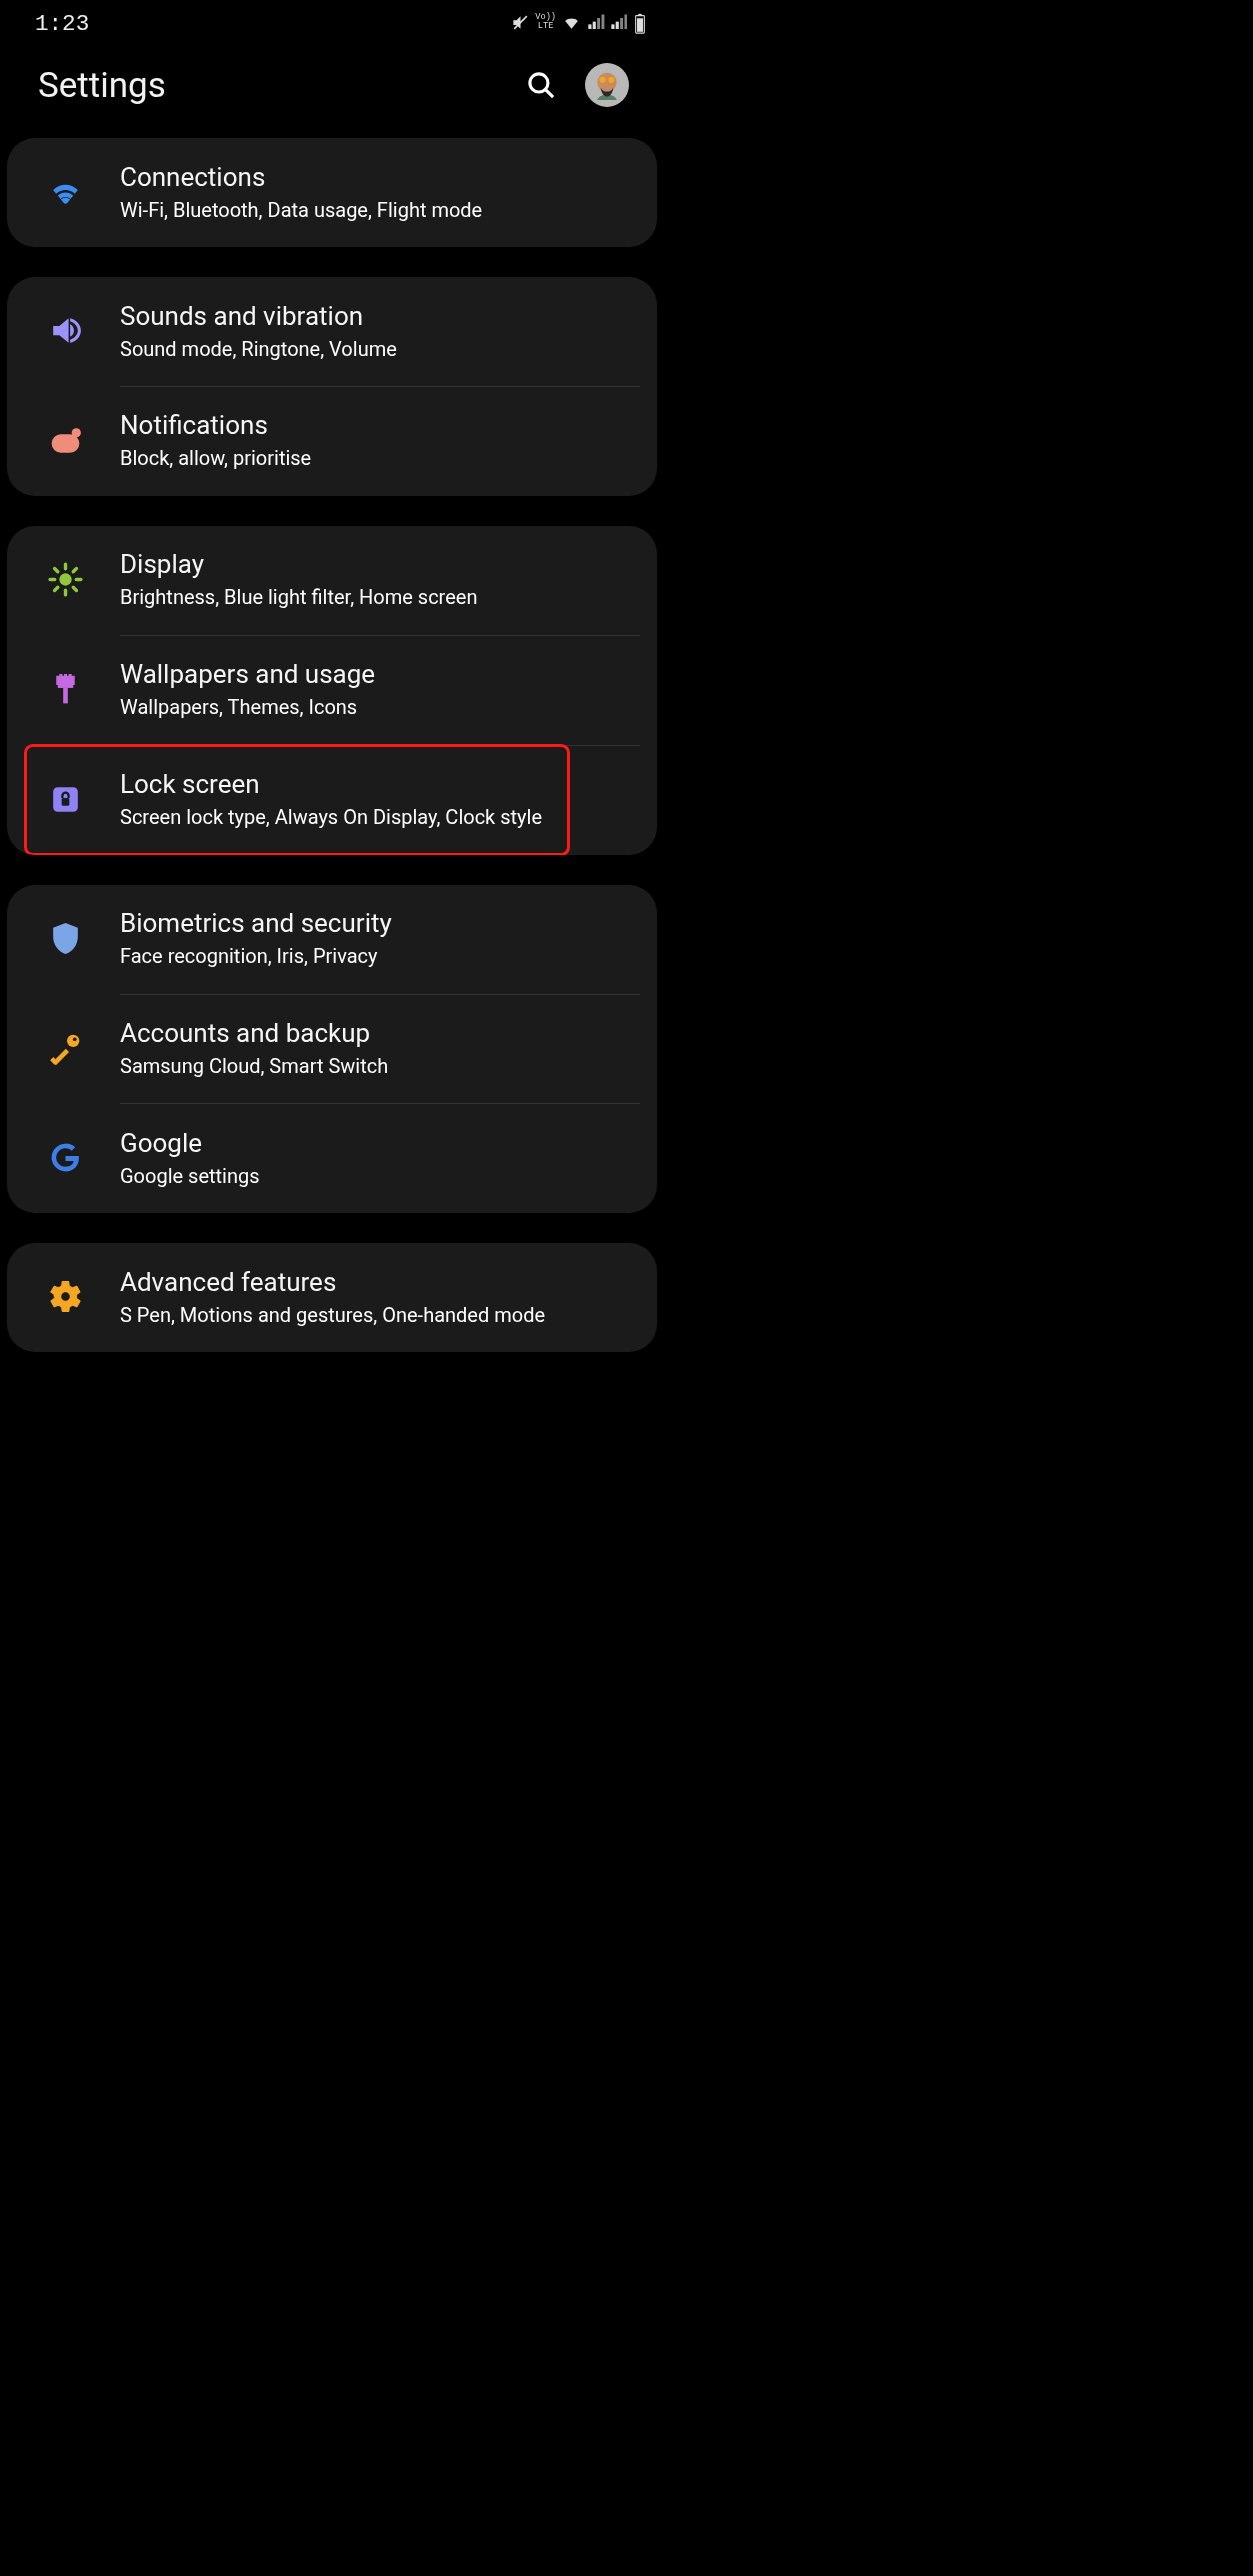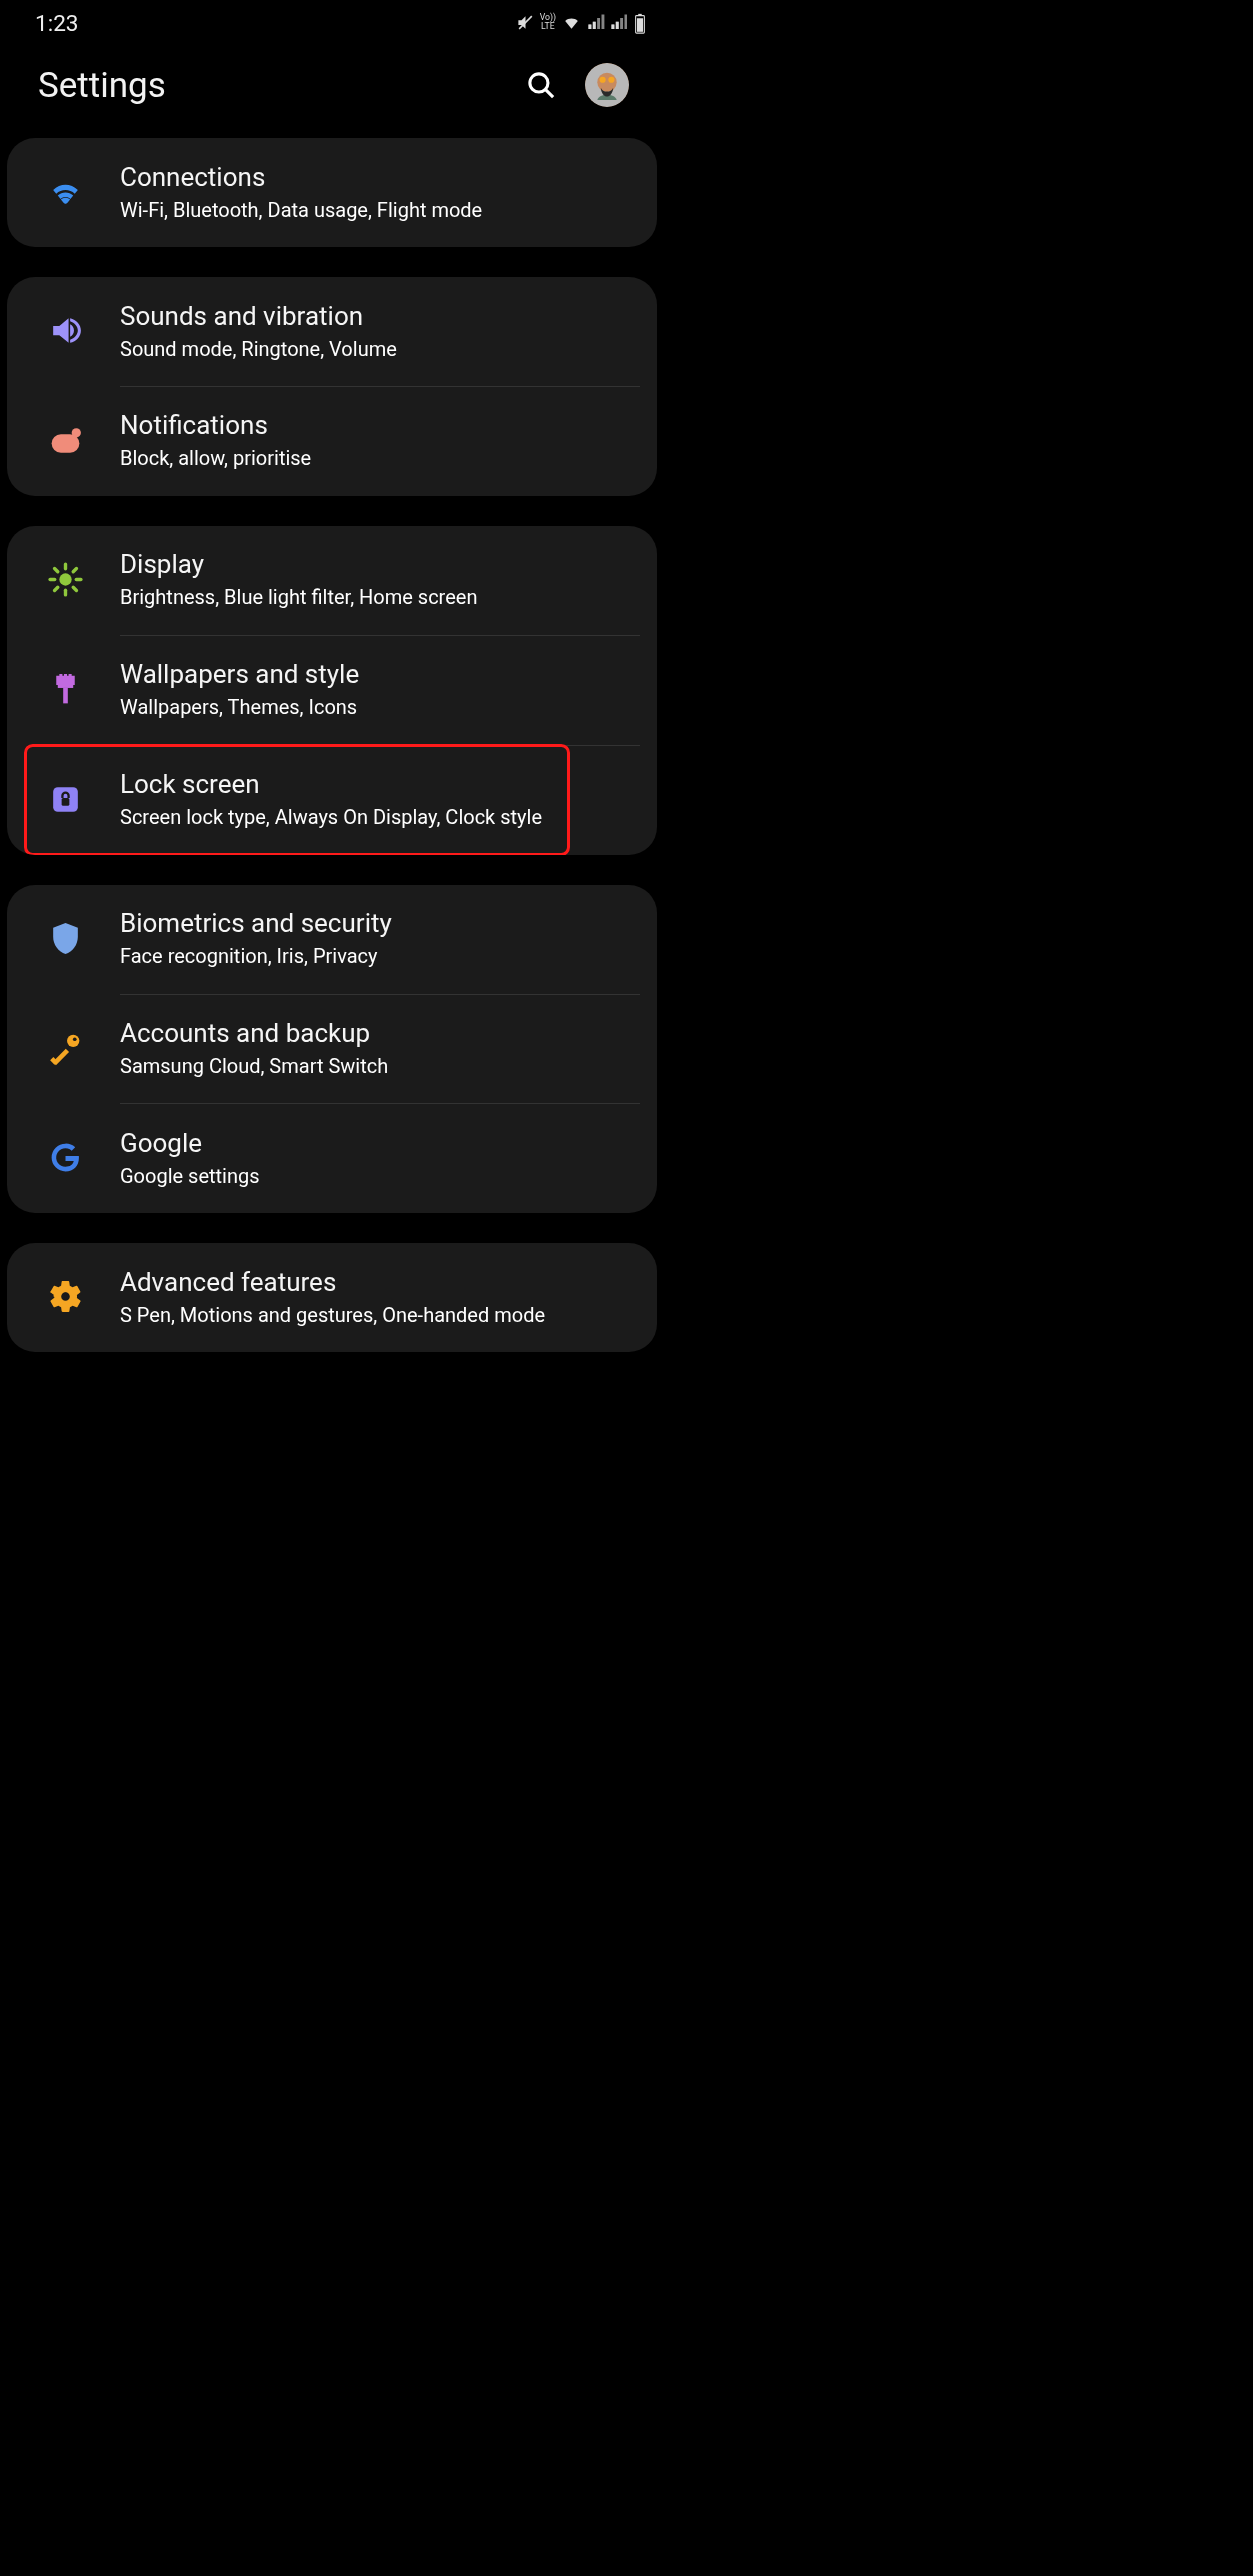--- a/index.html
+++ b/index.html
@@ -1,18 +1,18 @@
 <!DOCTYPE html>
 <html style="font-size:14px"><head>
 <meta charset="utf-8">
 <style>
   * { box-sizing: border-box; margin: 0; padding: 0; }
   html, body { width: 664px; height: 1358px; background: #000; color: #fff; font-family: -apple-system, BlinkMacSystemFont, "Segoe UI", Roboto, Helvetica, Arial, sans-serif; overflow: hidden; }
   
-  .status-bar { display: flex; justify-content: space-between; align-items: center; padding: 12.2px 17.4px 7px 35px; height: 42px; }
+  .status-bar { display: flex; justify-content: space-between; align-items: center; padding: 12.2px 17.4px 7px 35px; height: 42px; font-family: Liberation Mono, monospace; }
   .status-time { font-size: 22.6px; font-weight: 400; color: #eee; }
   .status-icons { display: flex; align-items: flex-start; gap: 5.2px; }
   .status-icons svg { display: block; }
   
   .header { display: flex; align-items: center; justify-content: space-between; padding: 21px 35px 31px 38px; }
   .header-title { font-size: 35px; font-weight: 400; color: #f2f2f2; }
   .header-actions { display: flex; align-items: center; gap: 28px; }
   .search-icon svg { width: 31px; height: 31px; }
   .avatar { width: 44px; height: 44px; border-radius: 50%; background: radial-gradient(circle at 50% 40%, #d9a87a 0%, #8f6a4b 60%, #3a3030 100%); display:flex; align-items:center; justify-content:center; overflow:hidden; }
   
@@ -158,21 +158,21 @@
 
     </div>
       <div class="divider"></div>
       <div class="row" style="position: relative;">
       <div class="icon-slot ic-pink">
           <svg width="37" height="37" viewBox="0 0 24 24" class="ic-pink" style="color:inherit">
             <use href="#i-brush"></use>
           </svg>
         </div>
       <div class="text-slot">
-        <div class="row-title">Wallpapers and style</div>
+        <div class="row-title">Wallpapers and usage</div>
         <div class="row-sub">Wallpapers, Themes, Icons</div>
       </div>
 
     </div>
       <div class="divider"></div>
       <div class="row" style="position: relative;">
       <div class="icon-slot ic-indigo">
           <svg width="37" height="37" viewBox="0 0 24 24" class="ic-indigo" style="color:inherit">
             <use href="#i-lock"></use>
           </svg>

